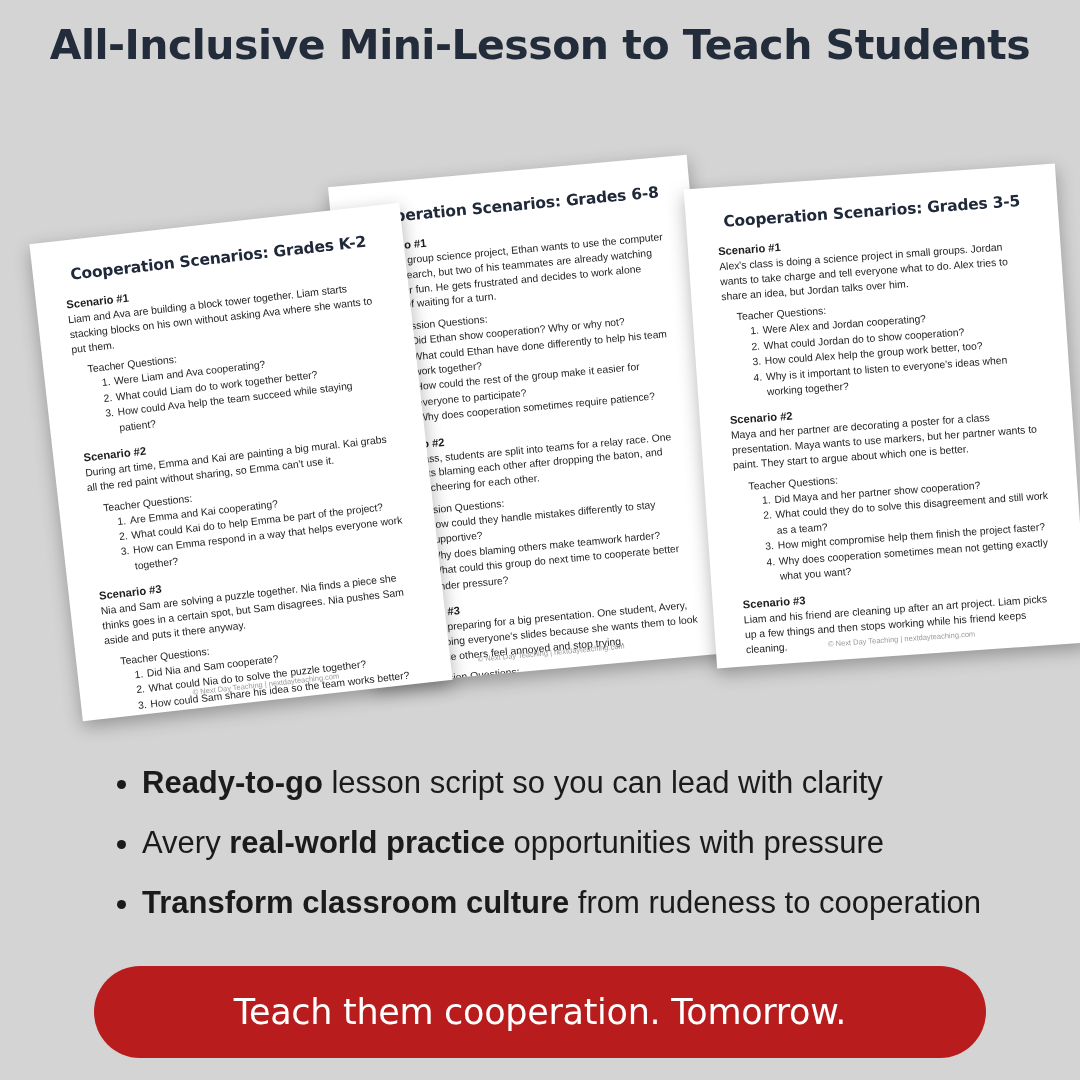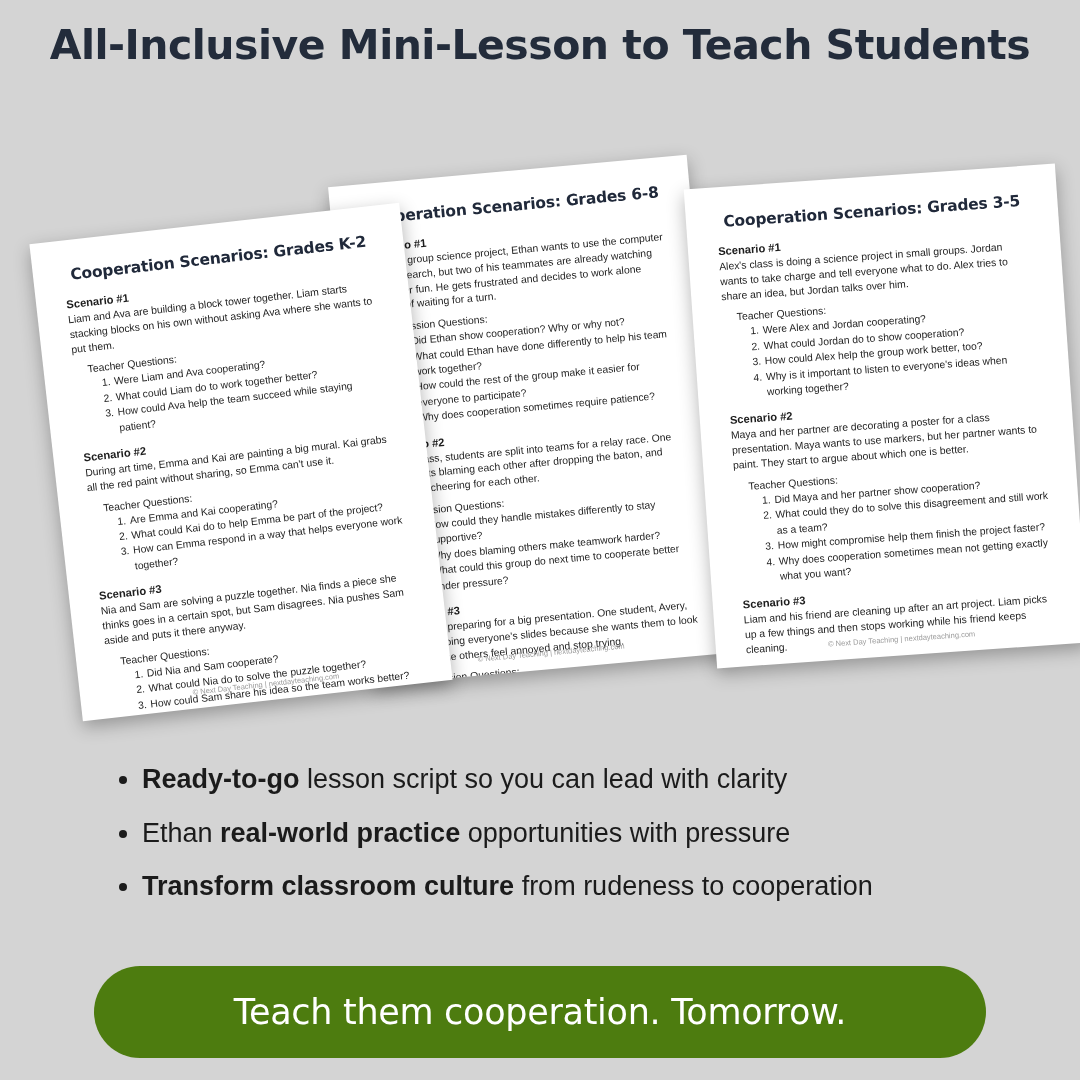--- a/index.html
+++ b/index.html
@@ -121,21 +121,21 @@
     z-index: 3;
   }
 
   
   .benefits {
     position: absolute;
     top: 758px;
     left: 108px;
     width: 930px;
     color: #1b1b1b;
-    font-size: 27px;
+    font-size: 31px;
     line-height: 1.62;
   }
   .benefits ul {
     margin: 0;
     padding-left: 34px;
     list-style: disc;
   }
   .benefits li {
     margin-bottom: 10px;
   }
@@ -268,18 +268,18 @@
       <li>How could Sam share his idea so the team works better?</li>
     </ol>
 
     <div class="footer-credit">© Next Day Teaching | nextdayteaching.com</div>
   </div>
 </div>
 
 <div class="benefits">
   <ul>
     <li><b>Ready-to-go</b><span> lesson script so you can lead with clarity</span></li>
-    <li><span>Ethan </span><b>real-world practice</b><span> opportunities with pressure</span></li>
+    <li><span>Avery </span><b>real-world practice</b><span> opportunities with pressure</span></li>
     <li><b>Transform classroom culture</b><span> from rudeness to cooperation</span></li>
   </ul>
 </div>
 
-<button class="cta" style="background: #4d7c0f;">Teach them cooperation. Tomorrow.</button>
+<button class="cta" style="background: #b91c1c;">Teach them cooperation. Tomorrow.</button>
 
 </body></html>

